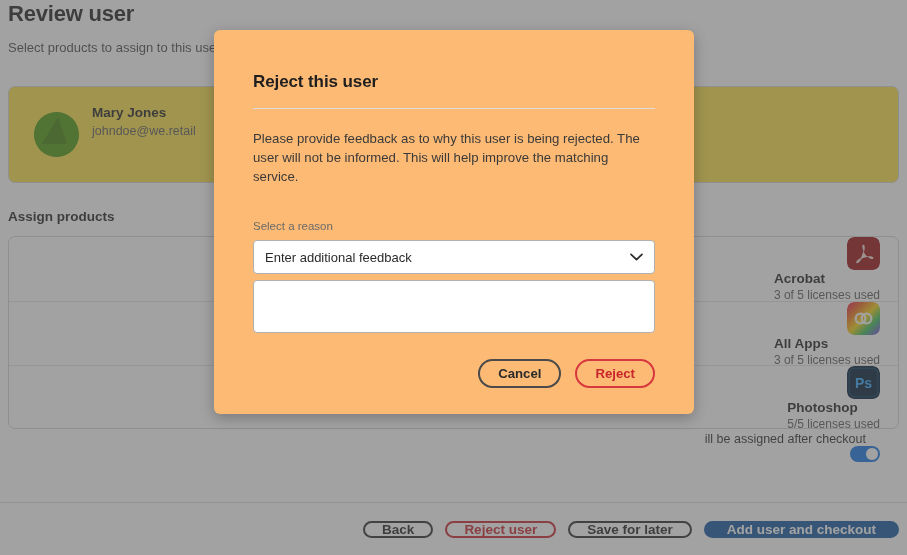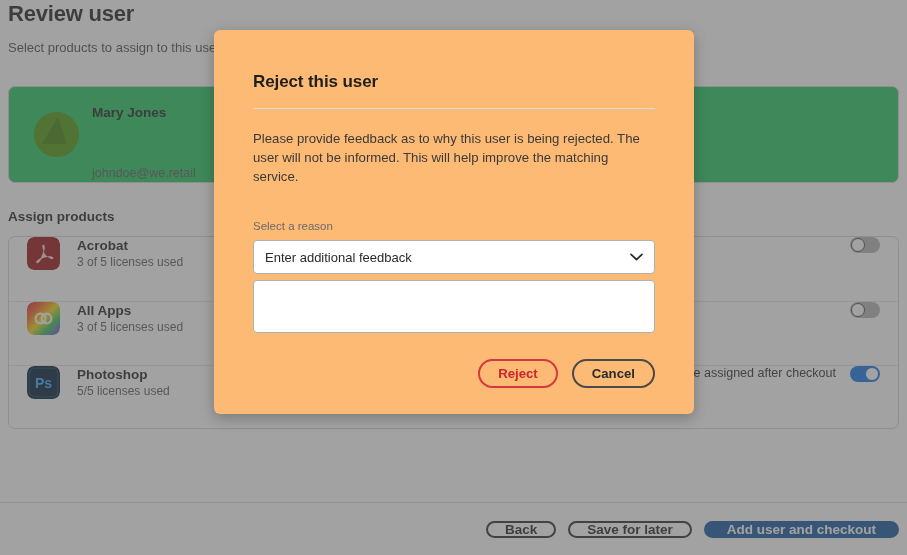--- a/index.html
+++ b/index.html
@@ -39,21 +39,21 @@
     line-height: 18px;
   }
 
   
   .user-card {
     position: absolute;
     left: 8px; top: 86px;
     width: 891px; height: 97px;
     border: 1px solid #d5d5d5;
     border-radius: 7px;
-    background: #22c55e;
+    background: #fde047;
   }
   .avatar {
     position: absolute;
     left: 25px; top: 25px;
     width: 45px; height: 45px;
     border-radius: 50%;
     background: #4c9a0f;
     overflow: hidden;
   }
   .avatar .wedge {
@@ -66,21 +66,20 @@
     left: 83px; top: 18px;
     font-size: 13.5px;
     font-weight: 700;
     color: #1f1f1f;
   }
   .user-email {
     position: absolute;
     left: 83px; top: 37px;
     font-size: 12.5px;
     color: #5a5a5a;
-    margin-top: 42px;
   }
 
   
   .assign-head {
     position: absolute;
     left: 8px; top: 209px;
     font-size: 13.5px;
     font-weight: 700;
     color: #1f1f1f;
   }
@@ -89,22 +88,23 @@
     left: 8px; top: 236px;
     width: 891px; height: 193px;
     border: 1px solid #d5d5d5;
     border-radius: 7px;
     background: #ffffff;
   }
   .prod-row {
     position: relative;
     height: 64px;
     display: flex;
-    align-items: flex-start;
+    align-items: flex-end;
     padding: 0 18px 0 18px;
+    flex-direction: column;
   }
   .prod-row + .prod-row { border-top: 1px solid #e4e4e4; }
   .prod-icon {
     width: 33px; height: 33px;
     border-radius: 7px;
     flex: 0 0 auto;
     position: relative;
     overflow: hidden;
   }
   .prod-text { margin-left: 17px; flex: 1 1 auto; }
@@ -369,20 +369,21 @@
       <div class="toggle on">
           <div class="knob"></div>
         </div>
     </div>
 
   </div>
 
   <div class="footer-divider"></div>
   <div class="footer">
     <button class="btn btn-outline">Back</button>
+    <button class="btn btn-danger">Reject user</button>
     <button class="btn btn-outline">Save for later</button>
     <button class="btn btn-cta">Add user and checkout</button>
   </div>
 
 </div>
 
 <div id="overlay"></div>
 
 <div id="dialog" role="dialog">
 
@@ -396,17 +397,17 @@
     <span class="chev">
       <svg width="13" height="8" viewBox="0 0 13 8">
         <path d="M1 1.3 L6.5 6.7 L12 1.3" fill="none" stroke="#2b2b2b" stroke-width="1.7" stroke-linecap="round" stroke-linejoin="round"></path>
       </svg>
     </span>
   </div>
 
   <textarea class="textarea-box" placeholder="" style=""></textarea>
 
   <div class="dlg-actions">
+    <button class="dlg-btn cancel">Cancel</button>
     <button class="dlg-btn reject">Reject</button>
-    <button class="dlg-btn cancel">Cancel</button>
   </div>
 
 </div>
 
 </body></html>

